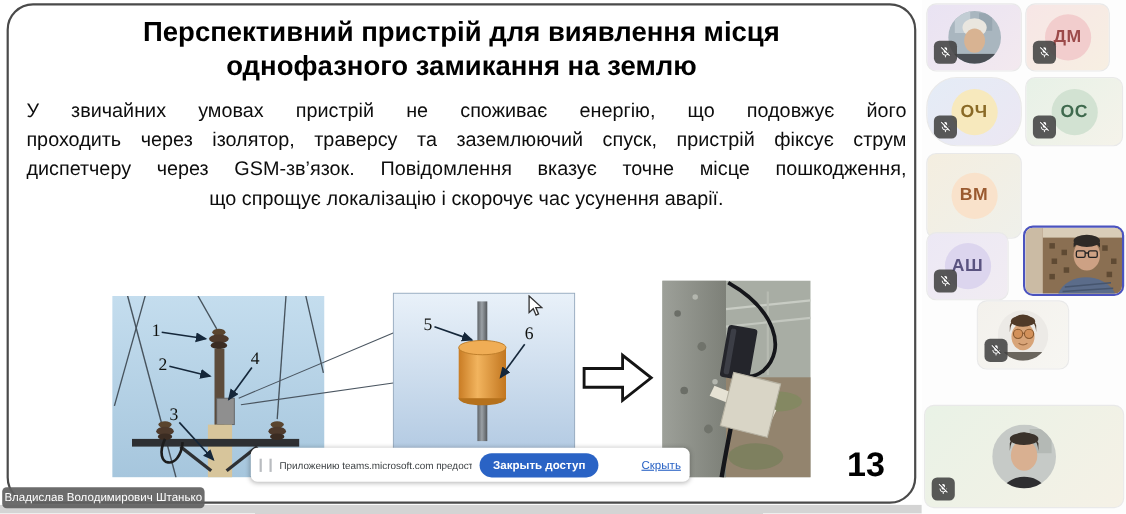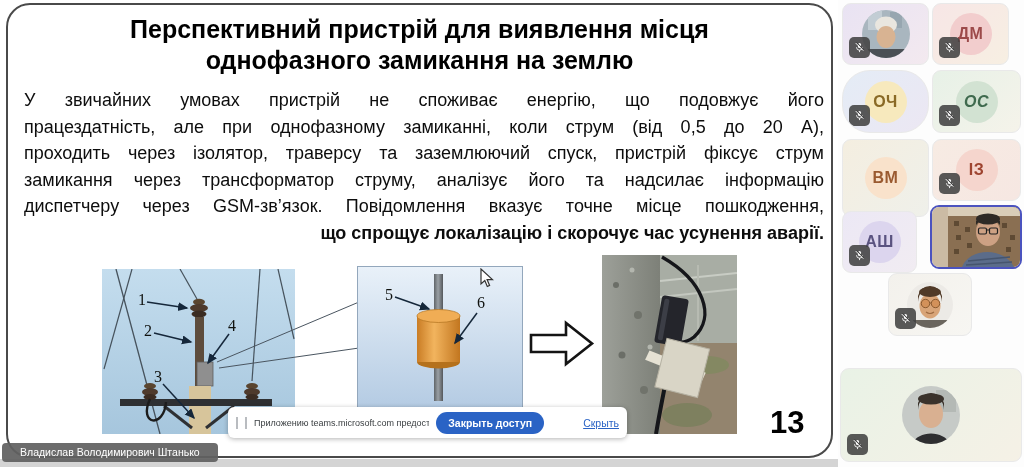--- a/index.html
+++ b/index.html
@@ -7,27 +7,27 @@
        font-family:"Liberation Sans",sans-serif;overflow:hidden;}
 
   
   .slide{position:absolute;left:6px;top:3px;width:823px;height:451px;background:#fff;
          border:2px solid #4a4a4a;border-radius:24px;overflow:hidden;}
   .slide-title{margin:9px auto 0;max-width:655px;text-align:center;font-weight:bold;
                font-size:25px;line-height:31px;color:#000;}
   .slide-body{position:absolute;left:16px;top:82px;width:800px;color:#0d0d0d;
               font-size:18px;line-height:26.5px;}
   .jline{text-align:justify;text-align-last:justify;white-space:nowrap;}
-  .lline{text-align:right;font-weight:bold;}
+  .lline{text-align:center;}
   .fig{position:absolute;}
   .page-number{position:absolute;left:762px;top:400px;font-size:31px;font-weight:bold;color:#000;}
 
   
   .presenter-pill{position:absolute;left:2px;top:443px;background:rgba(97,97,97,.93);color:#fff;
-                  font-size:10.5px;line-height:19px;padding:0 18px;border-radius:4px;z-index:30;}
+                  font-size:10.5px;line-height:19px;padding:0 2px;border-radius:4px;z-index:30;}
   .gray-strip{position:absolute;left:0;top:459px;width:838px;height:8px;background:#d4d4d4;}
 
   .share-banner{position:absolute;left:228px;top:407px;width:399px;height:31px;background:#fff;
                 border-radius:6px;box-shadow:0 1px 5px rgba(0,0,0,.3);display:flex;align-items:center;
                 padding:0 8px;box-sizing:border-box;gap:7px;z-index:25;}
   .drag-handle{width:7px;height:12px;border-left:2px solid #b9bcc0;border-right:2px solid #b9bcc0;flex:0 0 auto;}
   .banner-msg{font-size:9px;color:#3c4043;white-space:nowrap;overflow:hidden;flex:1 1 auto;}
   .banner-btn{flex:0 0 auto;border:none;border-radius:14px;color:#fff;font-size:10.5px;font-weight:bold;
               padding:5px 12px;font-family:"Liberation Sans",sans-serif;cursor:pointer;}
   .banner-link{flex:0 0 auto;font-size:10.5px;text-decoration:underline;cursor:pointer;margin-left:32px;}
@@ -55,23 +55,21 @@
 </head>
 <body>
 
 <div class="app">
 
   <div class="slide">
     <div class="slide-title">Перспективний пристрій для виявлення місця однофазного замикання на землю</div>
 
     <div class="slide-body">
       <div class="jline">У звичайних умовах пристрій не споживає енергію, що подовжує його</div>
-      <div class="jline">працездатність, але при однофазному замиканні, коли струм (від 0,5 до 20 А),</div>
       <div class="jline">проходить через ізолятор, траверсу та заземлюючий спуск, пристрій фіксує струм</div>
-      <div class="jline">замикання через трансформатор струму, аналізує його та надсилає інформацію</div>
       <div class="jline">диспетчеру через GSM-зв’язок. Повідомлення вказує точне місце пошкодження,</div>
       <div class="lline">що спрощує локалізацію і скорочує час усунення аварії.</div>
     </div>
 
     <svg class="fig" style="left:94px;top:264px" width="193" height="165" viewBox="0 0 193 165">
       <defs>
         <linearGradient id="s1sky" x1="0" y1="0" x2="0" y2="1">
           <stop offset="0" stop-color="#c4ddee"></stop>
             <stop offset="1" stop-color="#a6c6dd"></stop>
         </linearGradient>
@@ -251,48 +249,36 @@
           <rect x="9.2" y="3.5" width="5.6" height="9.5" rx="2.8" fill="#fff"></rect>
           <path d="M6.5,11.5 a5.5,5.5 0 0 0 11,0" fill="none" stroke="#fff" stroke-width="1.6"></path>
           <line x1="12" y1="17" x2="12" y2="20.5" stroke="#fff" stroke-width="1.6"></line>
           <line x1="6.2" y1="2.6" x2="20.2" y2="16.6" stroke="rgba(66,66,66,1)" stroke-width="2"></line>
           <line x1="5" y1="3.8" x2="19" y2="17.8" stroke="#fff" stroke-width="1.8"></line>
         </svg>
       </div>
     </div>
 
     <div class="tile bg-grn" style="left:94px;top:70px;width:89px;height:63px">
-      <div class="initials-circle" style="background: rgb(210, 226, 210); color: rgb(63, 106, 78); font-style: italic;">ОС</div>
+      <div class="initials-circle" style="background: rgb(210, 226, 210); color: rgb(63, 106, 78);">ОС</div>
       <div class="micchip">
         <svg width="13" height="13" viewBox="0 0 24 24">
           <rect x="9.2" y="3.5" width="5.6" height="9.5" rx="2.8" fill="#fff"></rect>
           <path d="M6.5,11.5 a5.5,5.5 0 0 0 11,0" fill="none" stroke="#fff" stroke-width="1.6"></path>
           <line x1="12" y1="17" x2="12" y2="20.5" stroke="#fff" stroke-width="1.6"></line>
           <line x1="6.2" y1="2.6" x2="20.2" y2="16.6" stroke="rgba(66,66,66,1)" stroke-width="2"></line>
           <line x1="5" y1="3.8" x2="19" y2="17.8" stroke="#fff" stroke-width="1.8"></line>
         </svg>
       </div>
     </div>
 
     <div class="tile bg-crm" style="left:4px;top:139px;width:87px;height:78px">
       <div class="initials-circle" style="background: rgb(249, 226, 203); color: rgb(154, 90, 48);">ВМ</div>
     </div>
 
-    <div class="tile bg-pch" style="left:94px;top:139px;width:89px;height:62px">
-      <div class="initials-circle" style="background: rgb(245, 213, 205); color: rgb(158, 68, 48);">ІЗ</div>
-      <div class="micchip">
-        <svg width="13" height="13" viewBox="0 0 24 24">
-          <rect x="9.2" y="3.5" width="5.6" height="9.5" rx="2.8" fill="#fff"></rect>
-          <path d="M6.5,11.5 a5.5,5.5 0 0 0 11,0" fill="none" stroke="#fff" stroke-width="1.6"></path>
-          <line x1="12" y1="17" x2="12" y2="20.5" stroke="#fff" stroke-width="1.6"></line>
-          <line x1="6.2" y1="2.6" x2="20.2" y2="16.6" stroke="rgba(66,66,66,1)" stroke-width="2"></line>
-          <line x1="5" y1="3.8" x2="19" y2="17.8" stroke="#fff" stroke-width="1.8"></line>
-        </svg>
-      </div>
-    </div>
 
     <div class="tile bg-vio" style="left:4px;top:211px;width:75px;height:62px">
       <div class="initials-circle" style="background: rgb(220, 213, 238); color: rgb(90, 83, 128);">АШ</div>
       <div class="micchip">
         <svg width="13" height="13" viewBox="0 0 24 24">
           <rect x="9.2" y="3.5" width="5.6" height="9.5" rx="2.8" fill="#fff"></rect>
           <path d="M6.5,11.5 a5.5,5.5 0 0 0 11,0" fill="none" stroke="#fff" stroke-width="1.6"></path>
           <line x1="12" y1="17" x2="12" y2="20.5" stroke="#fff" stroke-width="1.6"></line>
           <line x1="6.2" y1="2.6" x2="20.2" y2="16.6" stroke="rgba(66,66,66,1)" stroke-width="2"></line>
           <line x1="5" y1="3.8" x2="19" y2="17.8" stroke="#fff" stroke-width="1.8"></line>

